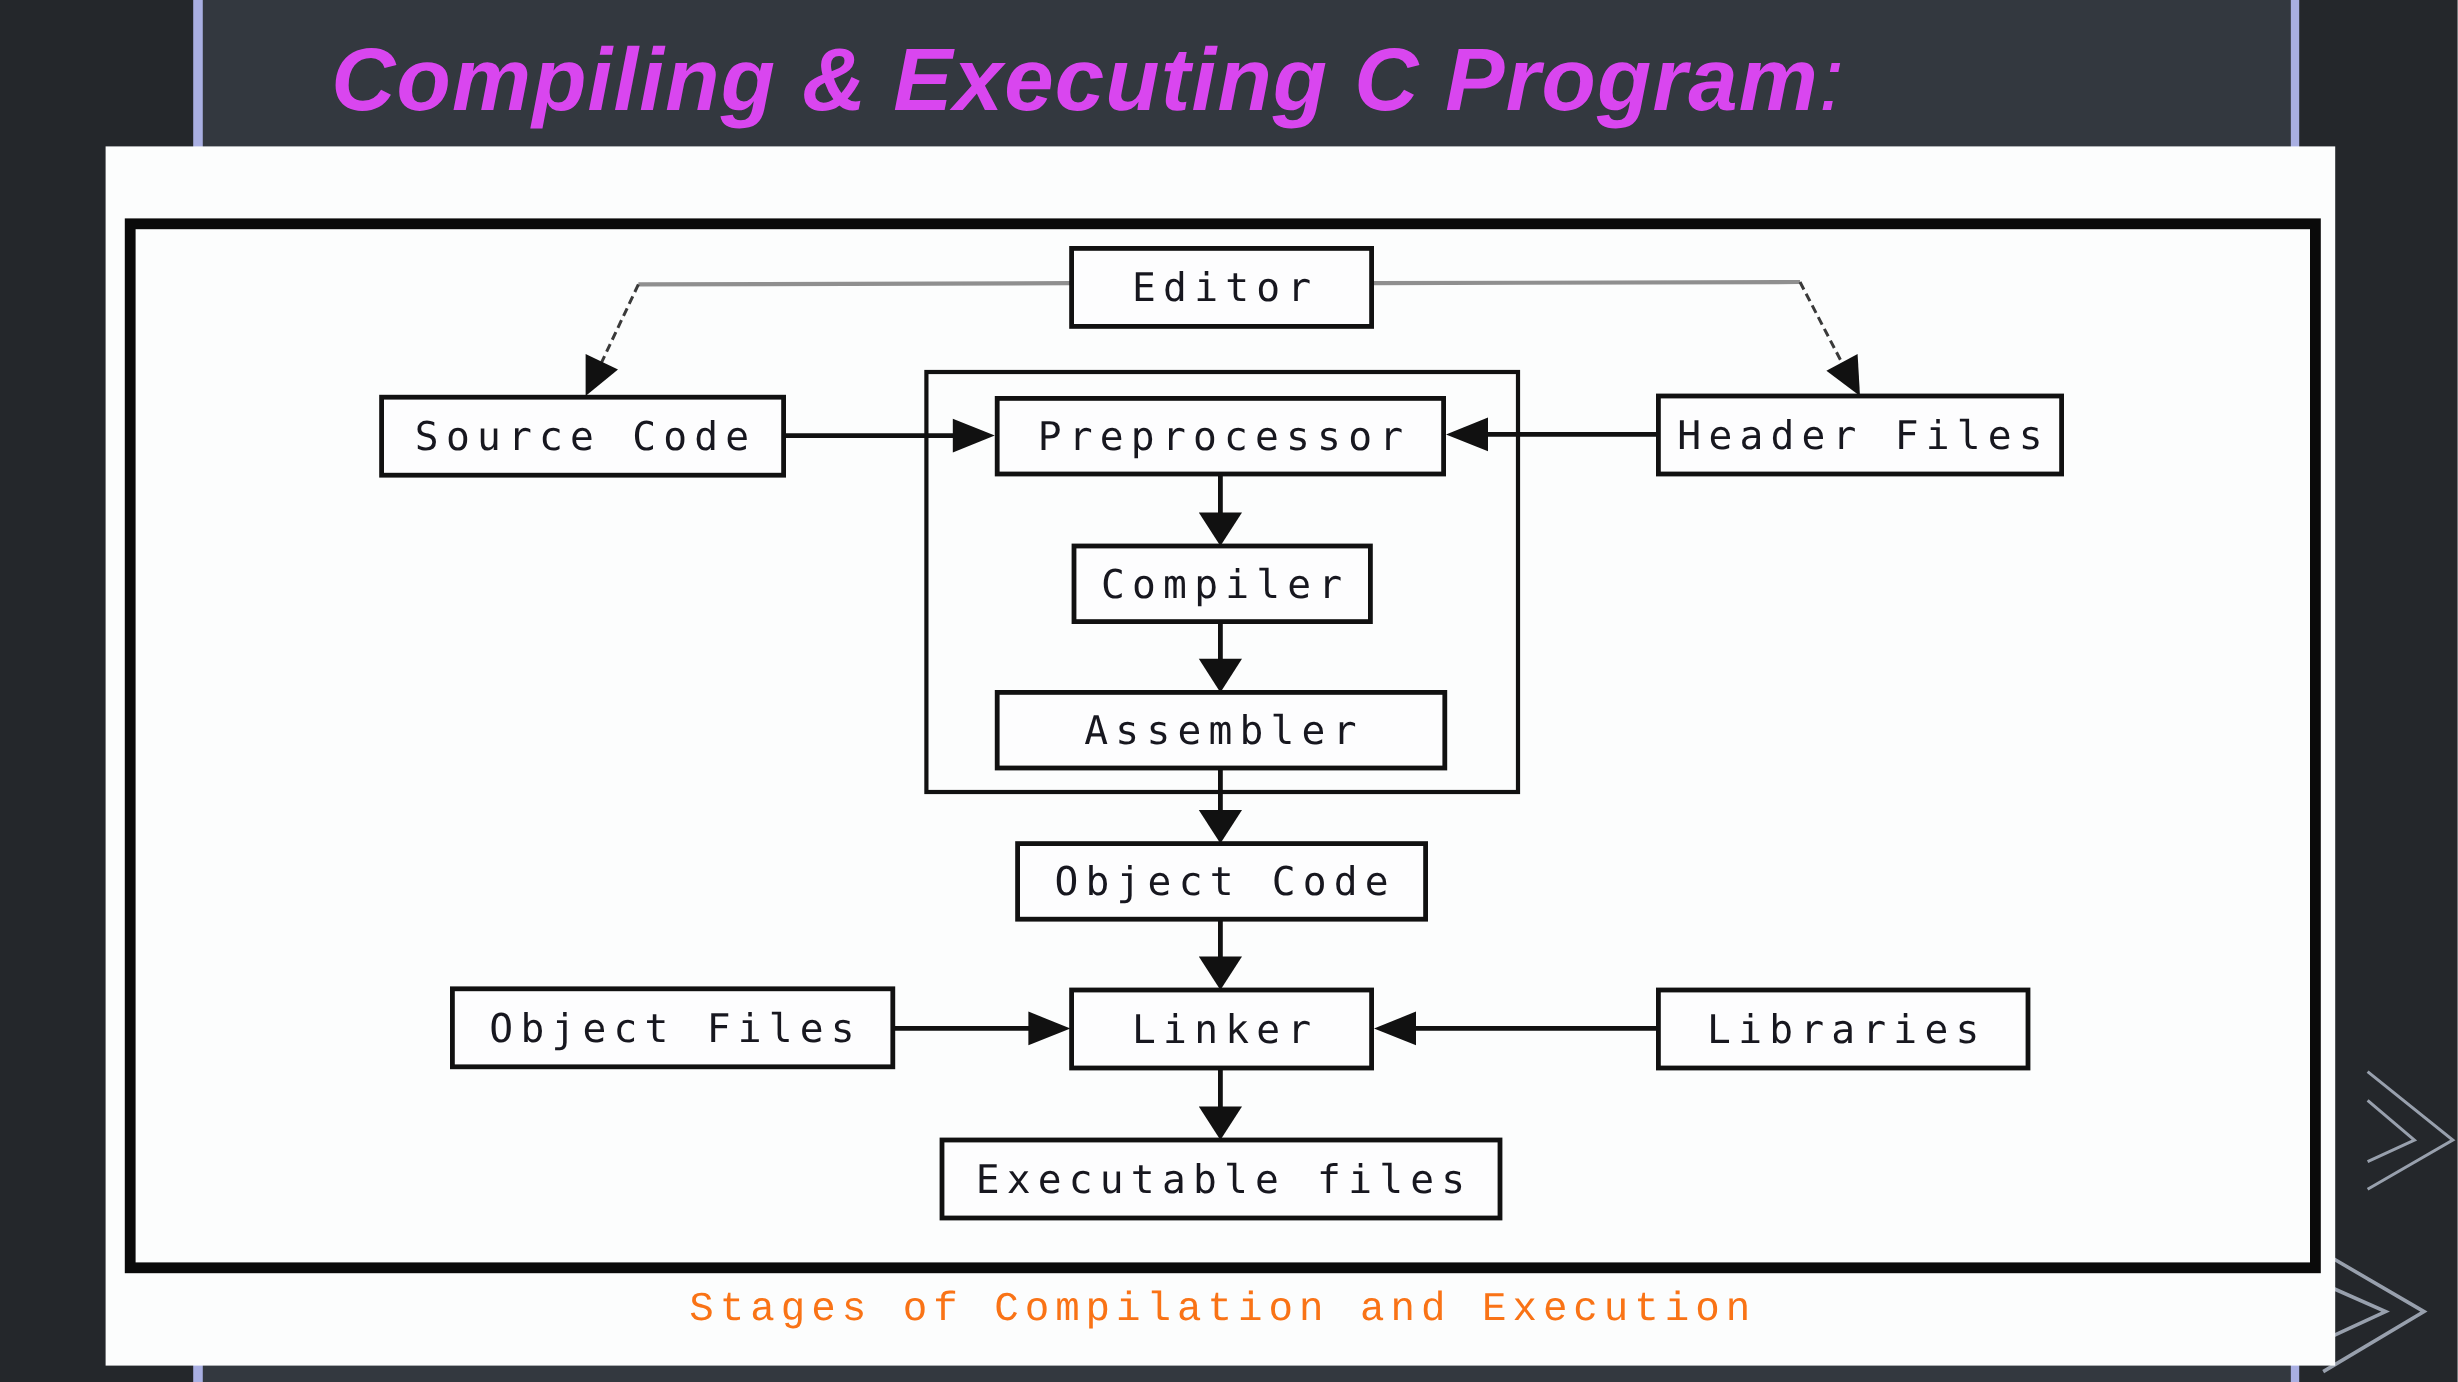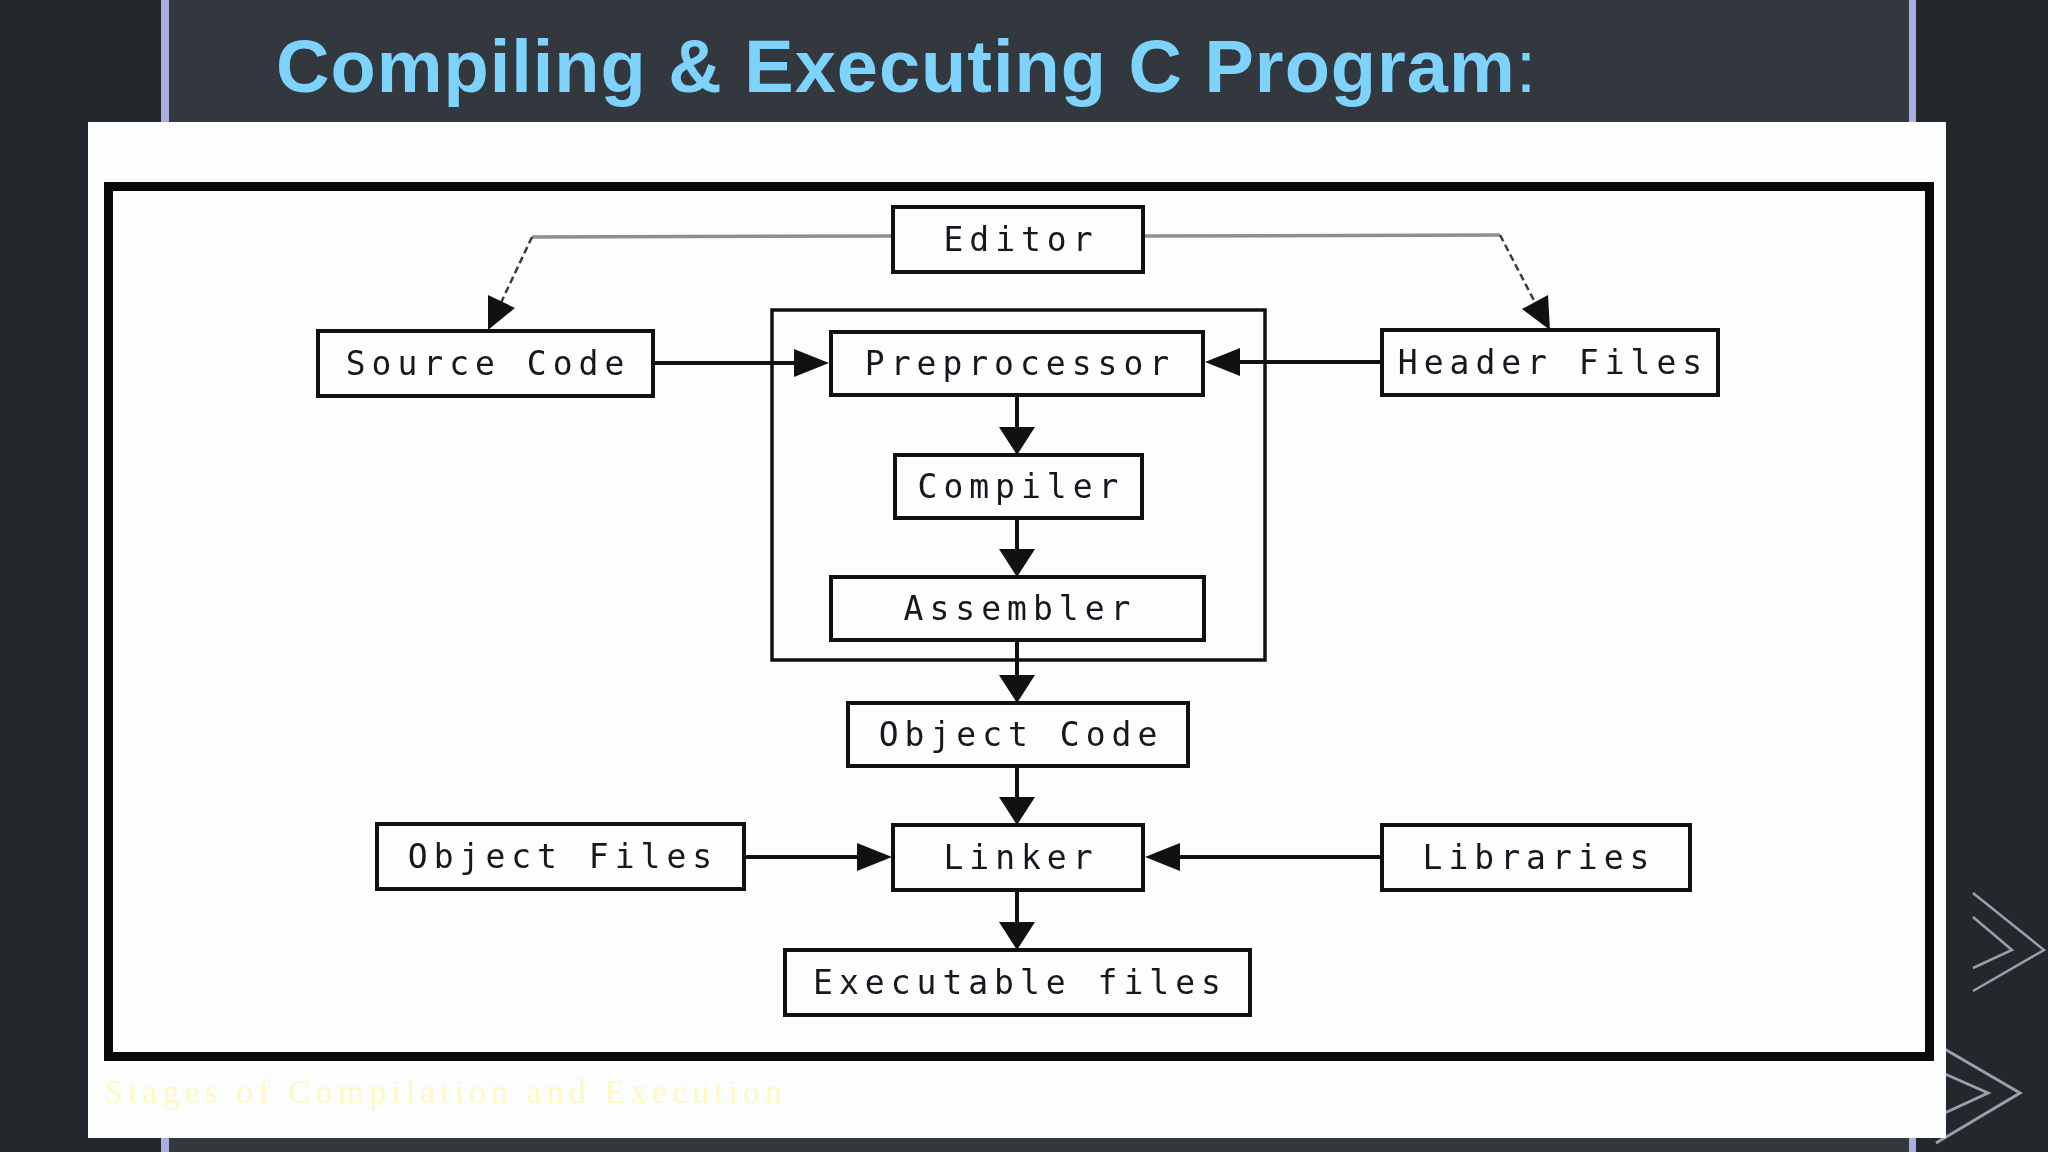--- a/index.html
+++ b/index.html
@@ -17,28 +17,28 @@
   .vline.right{left:1909px;width:7px;}
   .decor-svg{position:absolute;left:0;top:0;z-index:2;}
   .panel{
     position:absolute;left:88px;top:122px;width:1858px;height:1016px;
     background:#fcfdfd;z-index:3;
   }
   .diagram-svg{position:absolute;left:0;top:0;z-index:4;}
   .page-title{
     position:absolute;left:276px;top:30px;z-index:5;
     font-size:74px;font-weight:bold;line-height:74px;
-    color:#7dd3fc;letter-spacing:1px;white-space:nowrap;
+    color:#d946ef;letter-spacing:1px;white-space:nowrap;font-style:italic;
   }
   .page-title .colon{font-weight:400;}
   .caption{
     position:absolute;left:104px;top:1072px;width:1830px;z-index:5;
-    text-align:left;
-    font-family:Liberation Serif, serif;
-    font-size:34px;line-height:40px;letter-spacing:5px;color:#fef9c3;
+    text-align:center;
+    font-family:Liberation Mono, monospace;
+    font-size:34px;line-height:40px;letter-spacing:5px;color:#f97316;
     white-space:nowrap;
   }
   .node-label{
     font-family:"DejaVu Sans Mono", monospace;
     font-size:33px;letter-spacing:6px;fill:#17171f;
   }
 </style>
 </head>
 <body>
 

